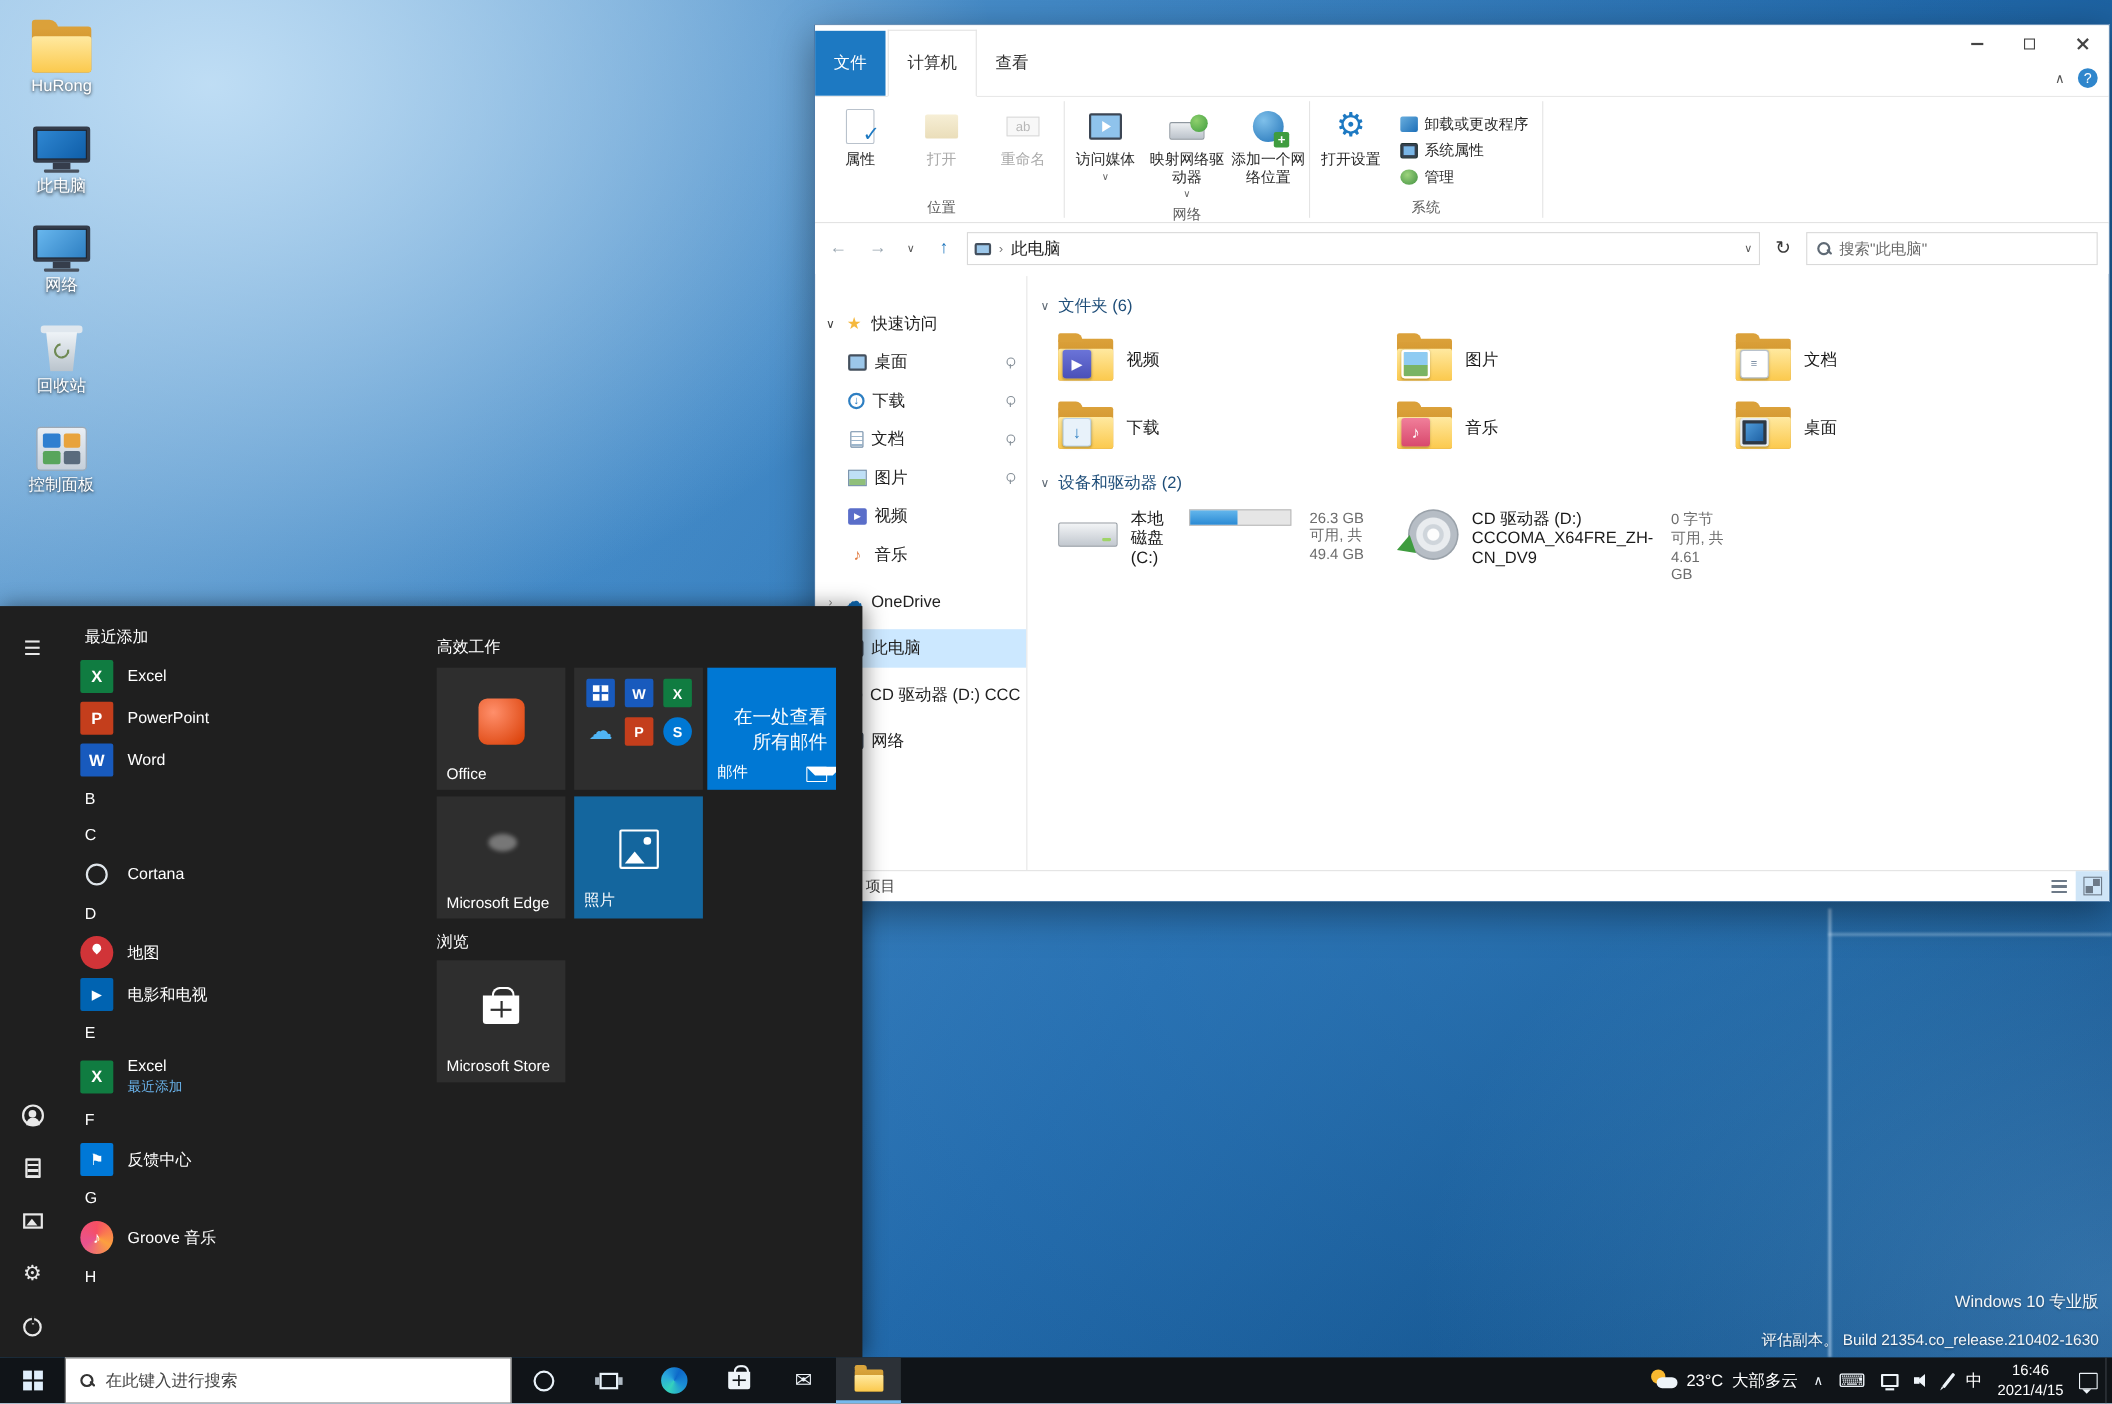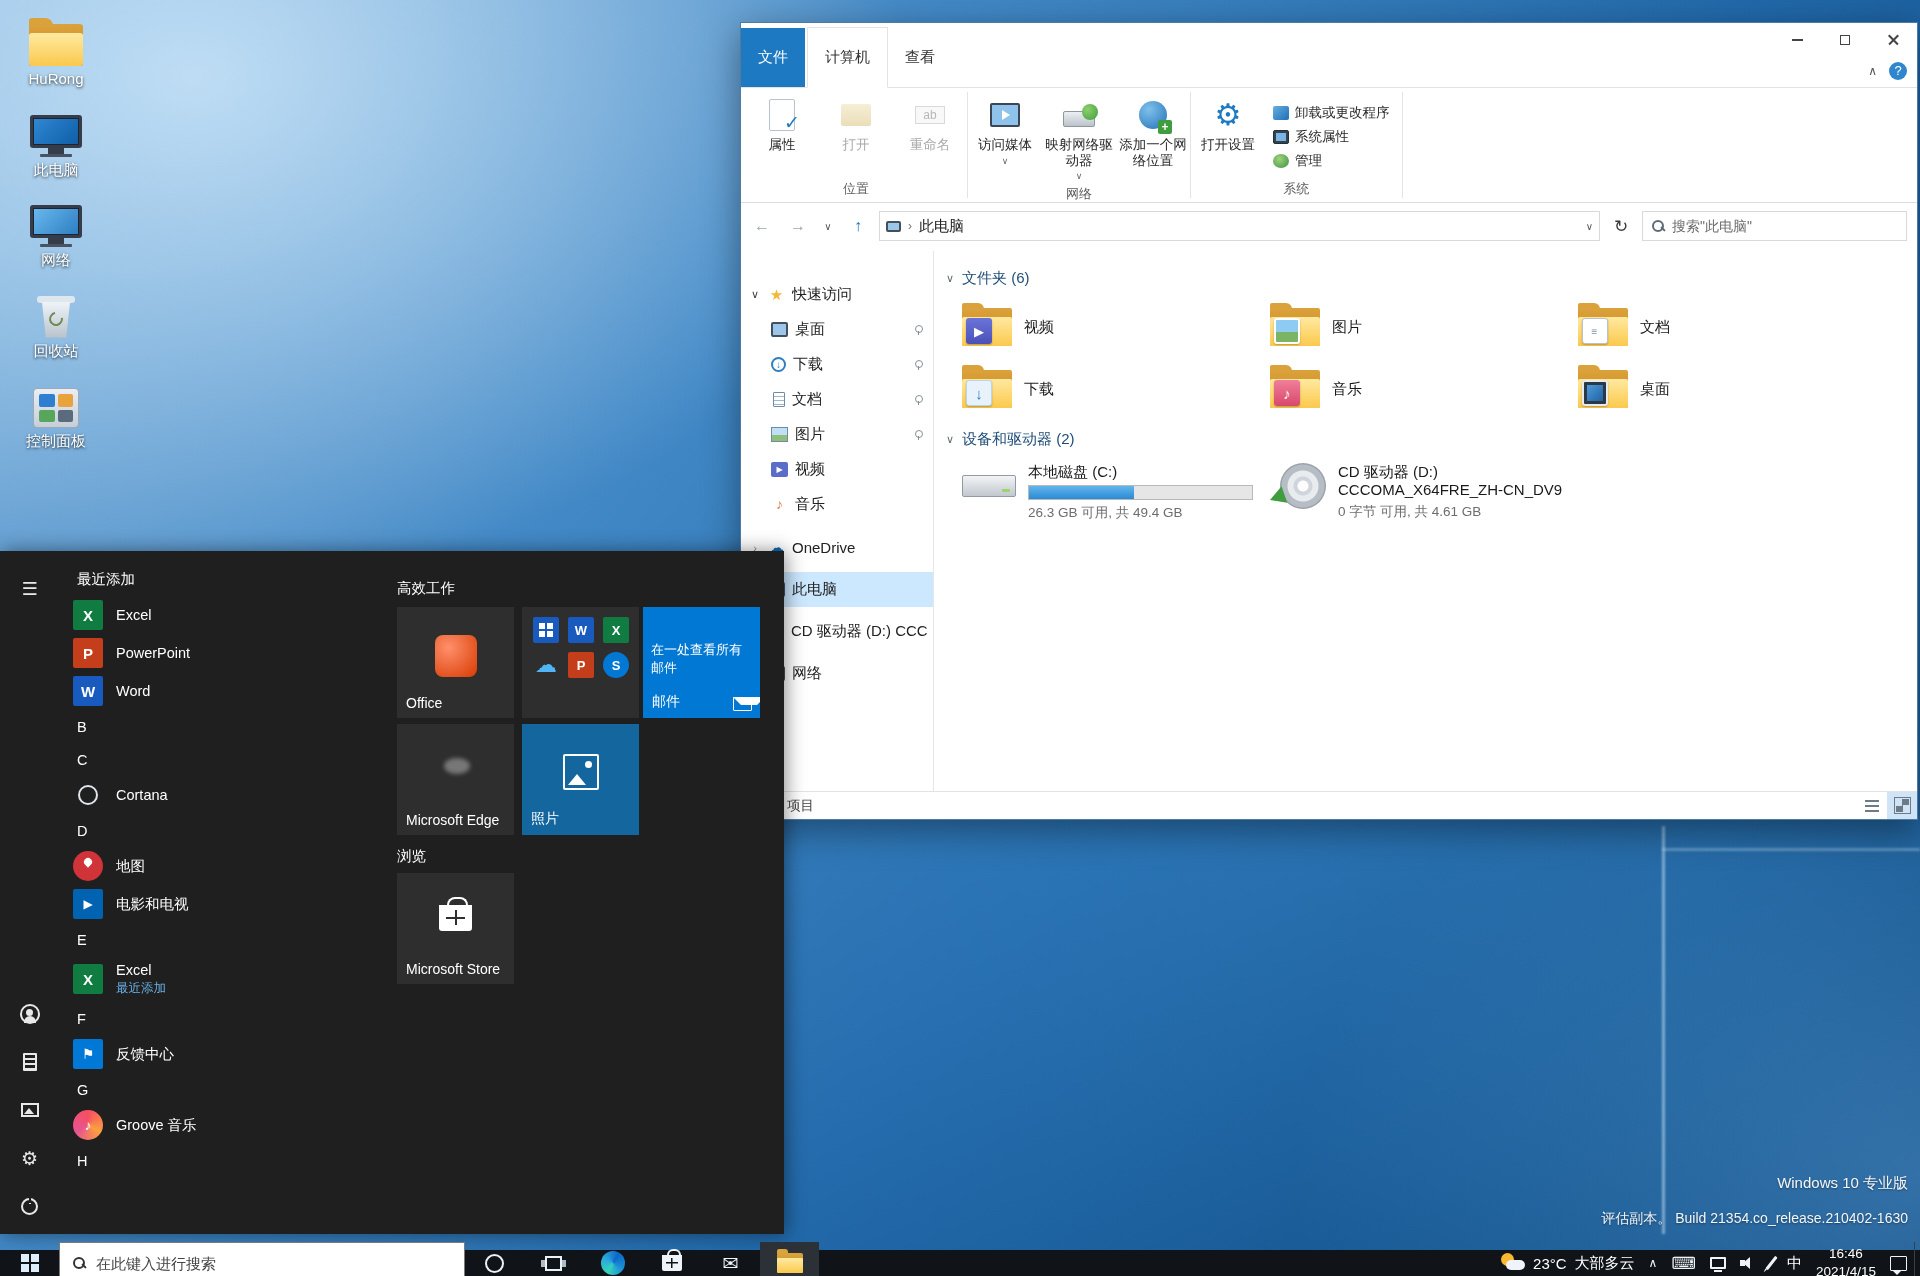--- a/index.html
+++ b/index.html
@@ -155,21 +155,21 @@
 .badge.desk{background:#2d3845;border:2px solid #e6ebf0}
 .badge.desk::after{content:"";position:absolute;inset:3px;background:linear-gradient(135deg,#4e9ad8,#1f62a5)}
 .ftile .flbl{font-size:15px;color:#1a1a1a}
 .dgrid{display:flex;margin-left:12px;gap:6px}
 .dtile{width:308px;display:flex;gap:12px;padding:6px 8px;align-items:flex-start}
 .hdd{width:54px;height:38px;flex:none;position:relative;margin-top:4px}
 .hdd .b{position:absolute;left:0;top:8px;width:54px;height:22px;border-radius:2px;background:linear-gradient(#f2f4f6,#c2c8cf);border:1px solid #939aa2}
 .hdd .b::after{content:"";position:absolute;right:5px;bottom:4px;width:8px;height:3px;background:#9fd468;border-radius:1px}
 .cdrom{width:46px;height:46px;flex:none;border-radius:50%;background:radial-gradient(circle,#fdfdfd 0 5px,#cfd5db 6px 9px,#e9ecef 10px 15px,#b6bdc5 16px 21px,#99a1a9 22px);position:relative;margin-left:4px}
 .cdrom::after{content:"";position:absolute;left:-6px;bottom:2px;width:0;height:0;border-top:9px solid transparent;border-bottom:9px solid transparent;border-left:15px solid #3f9c3f;transform:rotate(40deg)}
-.dinfo{display:flex;flex-direction:column;gap:4px;min-width:0}
+.dinfo{display:flex;flex-direction:row;gap:16px;min-width:0}
 .dlabel{font-size:15px;color:#1a1a1a;line-height:1.2;max-width:230px}
 .cbar{width:225px;height:15px;border:1px solid #b9b9b9;background:#e6e6e6}
 .cbar i{display:block;height:100%;width:47%;background:linear-gradient(#63b6ec,#2a8ad4)}
 .ddetail{font-size:13.5px;color:#6d6d6d}
 
 .statusbar{position:absolute;left:0;bottom:0;right:0;height:28px;border-top:1px solid #e3e3e3;background:#fff;display:flex;align-items:center;font-size:13.5px;color:#444}
 .statusbar .st-left{padding-left:46px}
 .st-right{margin-left:auto;display:flex;height:100%}
 .stbtn{width:30px;height:100%;display:flex;align-items:center;justify-content:center}
 .stbtn.on{background:#cfe5f7}
@@ -219,34 +219,34 @@
 .office-logo{position:absolute;left:38px;top:28px;width:42px;height:42px;border-radius:8px;background:radial-gradient(circle at 32% 30%,#ff8f6b,#d83b01)}
 .minigrid{position:absolute;left:11px;top:10px;display:grid;grid-template-columns:repeat(3,26px);grid-auto-rows:26px;gap:9px}
 .mini{display:flex;align-items:center;justify-content:center;font-size:13px;font-weight:bold;color:#fff;border-radius:2px}
 .mini.grid4{background:#185abd;position:relative}
 .mini.grid4::after{content:"";position:absolute;inset:6px;background:linear-gradient(#185abd,#185abd) center/2px 100% no-repeat,linear-gradient(#185abd,#185abd) center/100% 2px no-repeat,#fff}
 .mini.word{background:#185abd}
 .mini.excel{background:#107c41}
 .mini.cloud{background:transparent;color:#50b5f5;font-size:22px;font-weight:normal}
 .mini.ppt{background:#c43e1c}
 .mini.skype{background:#0078d4;border-radius:50%}
-.mail-cap{position:absolute;left:8px;right:8px;top:34px;text-align:left;font-size:13px;line-height:1.35}
+.mail-cap{position:absolute;left:8px;right:8px;top:34px;text-align:right;font-size:17px;line-height:1.35}
 .mail-env{position:absolute;right:8px;bottom:7px;width:19px;height:14px;border:1.5px solid #fff;border-radius:1px}
 .mail-env::after{content:"";position:absolute;left:-1px;top:-1px;border-left:8px solid transparent;border-right:8px solid transparent;border-top:8px solid #fff;width:16px}
 .edge-logo{position:absolute;left:37px;top:26px;width:44px;height:44px;border-radius:50%;background:conic-gradient(from 210deg,#35d2bc,#2aa7dd,#0d68c9,#1b8fd6,#35d2bc);position:relative}
 .edge-logo::after{content:"";position:absolute;left:10px;top:8px;width:26px;height:16px;border-radius:50%;background:rgba(255,255,255,.35);filter:blur(2px)}
 .photos-ico{position:absolute;left:41px;top:30px;width:36px;height:36px;border:2.5px solid #fff;border-radius:2px}
 .photos-ico::before{content:"";position:absolute;left:3px;bottom:3px;border-left:9px solid transparent;border-right:9px solid transparent;border-bottom:11px solid #fff}
 .photos-ico::after{content:"";position:absolute;right:5px;top:5px;width:7px;height:7px;border-radius:50%;background:#fff}
 .store-ico{position:absolute;left:42px;top:32px;width:33px;height:26px;background:#fff;border-radius:0 0 3px 3px}
 .store-ico::before{content:"";position:absolute;left:8px;top:-8px;width:17px;height:10px;border:2.5px solid #fff;border-bottom:0;border-radius:8px 8px 0 0}
 .store-ico::after{content:"";position:absolute;left:7px;top:5px;width:19px;height:15px;background:linear-gradient(#2e2e2e,#2e2e2e) center/2px 100% no-repeat,linear-gradient(#2e2e2e,#2e2e2e) center/100% 2px no-repeat}
 
 
-.taskbar{position:absolute;left:0;bottom:0;width:1920px;height:26px;background:#101418;display:flex;align-items:center;z-index:100}
+.taskbar{position:absolute;left:0;bottom:0;width:1920px;height:42px;background:#101418;display:flex;align-items:center;z-index:100}
 .tbtn{width:59px;height:42px;display:flex;align-items:center;justify-content:center;flex:none}
 .winlogo{display:grid;grid-template-columns:8px 8px;grid-auto-rows:8px;gap:2px}
 .winlogo i{background:#dfeefb}
 .tb-search{width:406px;height:42px;background:#fff;display:flex;align-items:center;gap:10px;padding:0 12px;flex:none;border:1px solid #7a7a7a}
 .tb-search .mag::before{border-color:#333}
 .tb-search .mag::after{background:#333}
 .tb-search input{border:0;outline:0;flex:1;font-size:15px;color:#222;font-family:inherit}
 .tb-search input::placeholder{color:#444}
 .cortana-ring{width:19px;height:19px;border:2px solid #e9f2f9;border-radius:50%}
 .taskview{width:17px;height:15px;border:2px solid #e9f2f9;position:relative;background:transparent}

